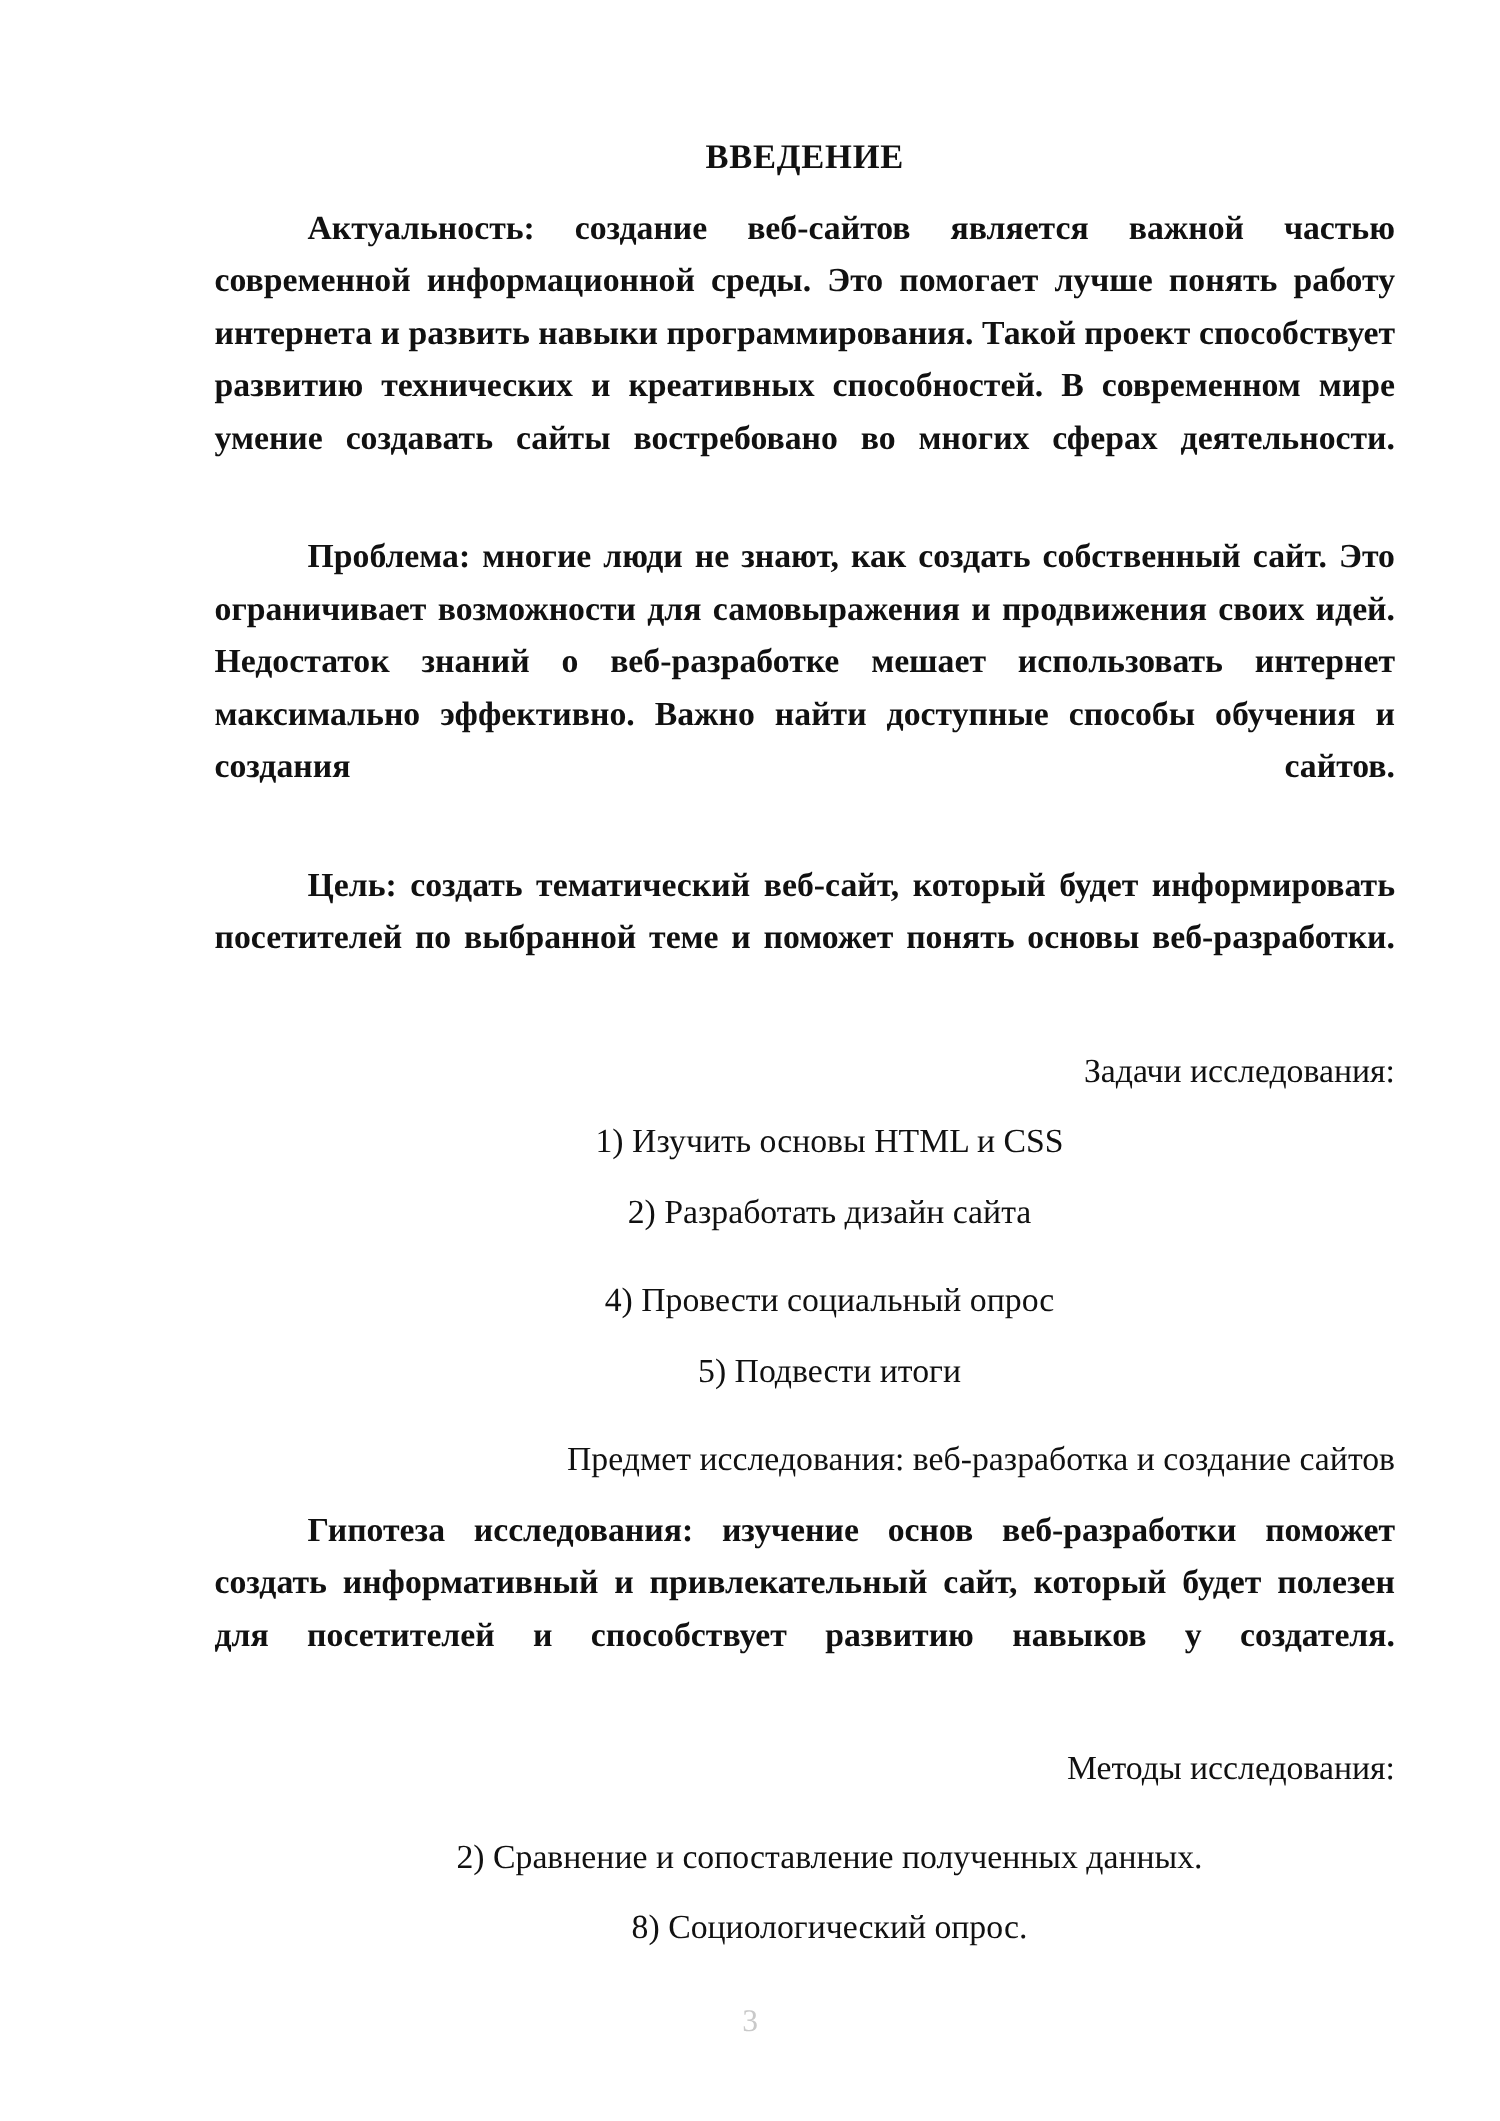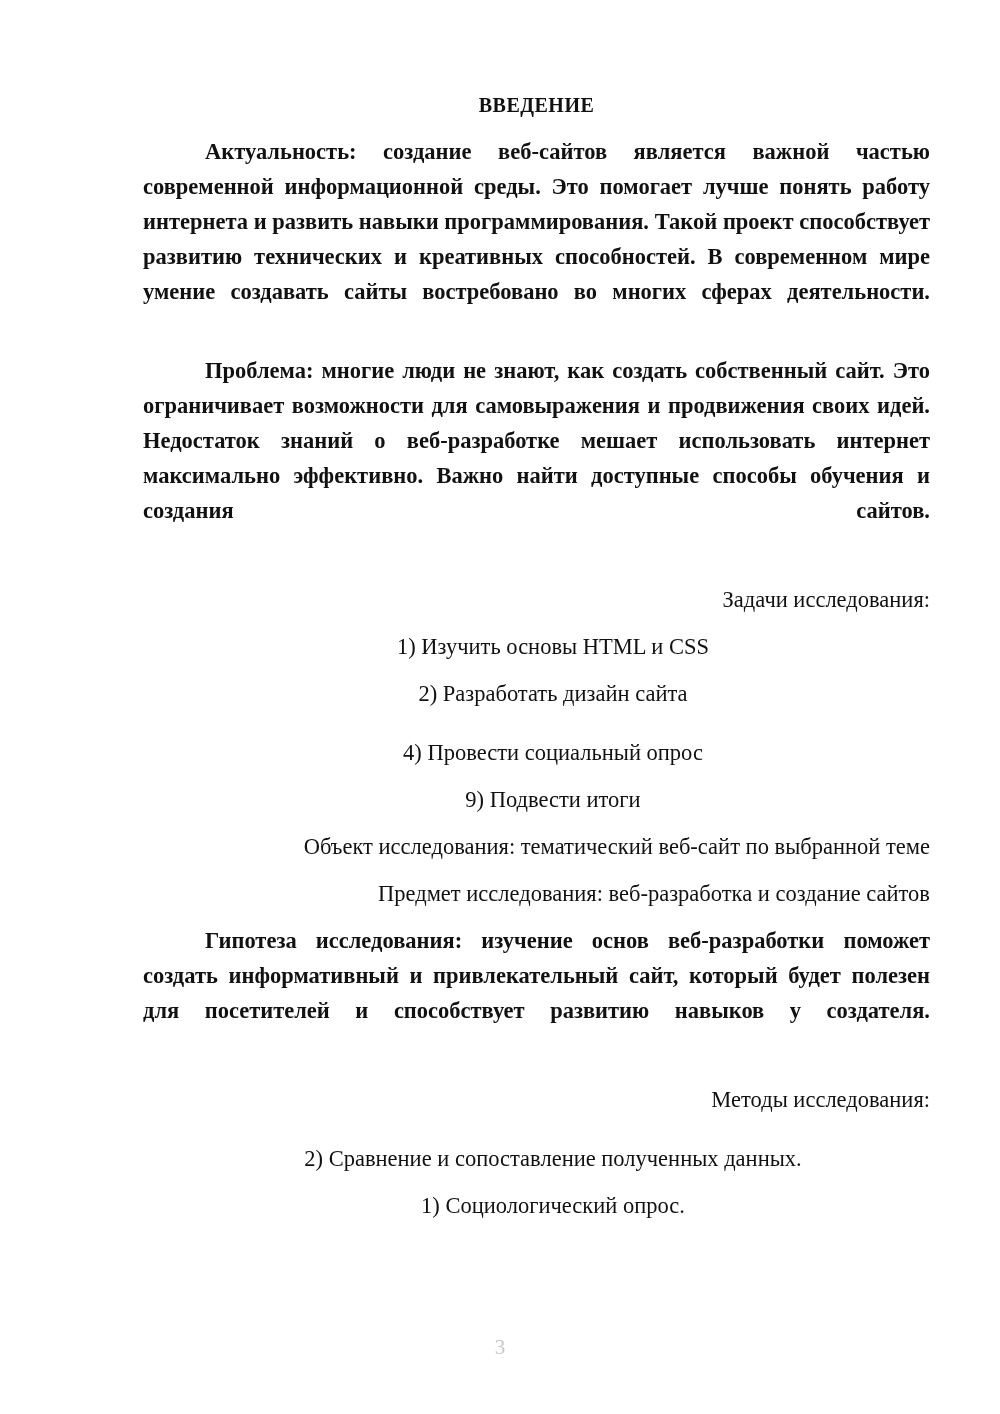--- a/index.html
+++ b/index.html
@@ -24,21 +24,21 @@
   }
 
   .content {
     position: absolute;
     left: 143px;
     top: 88px;
     width: 787px;
   }
 
   .doc-title {
-    font-size: 20px;
+    font-size: 23px;
     font-weight: bold;
     text-align: center;
     letter-spacing: 0.5px;
     line-height: 34px;
     margin: 0 0 12px 0;
   }
 
   .para {
     font-size: 22.5px;
     line-height: 35px;
@@ -104,58 +104,60 @@
     <h1 class="doc-title">ВВЕДЕНИЕ</h1>
 
     <div class="para-block">
       <p class="para">Актуальность: создание веб-сайтов является важной частью современной информационной среды. Это помогает лучше понять работу интернета и развить навыки программирования. Такой проект способствует развитию технических и креативных способностей. В современном мире умение создавать сайты востребовано во многих сферах деятельности.</p>
     </div>
 
     <div class="para-block">
       <p class="para">Проблема: многие люди не знают, как создать собственный сайт. Это ограничивает возможности для самовыражения и продвижения своих идей. Недостаток знаний о веб-разработке мешает использовать интернет максимально эффективно. Важно найти доступные способы обучения и создания сайтов.</p>
     </div>
 
+    <div class="para-block">
+      <p class="para">Цель: создать тематический веб-сайт, который будет информировать посетителей по выбранной теме и поможет понять основы веб-разработки.</p>
+    </div>
 
     <div class="spacer-sm"></div>
 
     <p class="lead-line">Задачи исследования:</p>
 
     <div class="spacer-md"></div>
 
     <p class="list-item">1) Изучить основы HTML и CSS</p>
     <div class="spacer-md"></div>
     <p class="list-item">2) Разработать дизайн сайта</p>
     <div class="spacer-md"></div>
     <div class="spacer-md"></div>
     <p class="list-item">4) Провести социальный опрос</p>
     <div class="spacer-md"></div>
-    <p class="list-item">9) Подвести итоги</p>
+    <p class="list-item">5) Подвести итоги</p>
 
     <div class="spacer-md"></div>
 
-    <p class="lead-line">Объект исследования: тематический веб-сайт по выбранной теме</p>
 
     <div class="spacer-md"></div>
 
     <p class="lead-line">Предмет исследования: веб-разработка и создание сайтов</p>
 
     <div class="spacer-md"></div>
 
     <div class="para-block">
       <p class="para">Гипотеза исследования: изучение основ веб-разработки поможет создать информативный и привлекательный сайт, который будет полезен для посетителей и способствует развитию навыков у создателя.</p>
     </div>
 
     <div class="spacer-sm"></div>
 
     <p class="lead-line">Методы исследования:</p>
 
     <div class="spacer-md"></div>
 
     <div class="spacer-md"></div>
     <p class="list-item">2) Сравнение и сопоставление полученных данных.</p>
     <div class="spacer-md"></div>
-    <p class="list-item">1) Социологический опрос.</p>
+    <p class="list-item">8) Социологический опрос.</p>
 
   </div>
 
   <div class="page-number">3</div>
 
 </div>
 
 </body></html>

